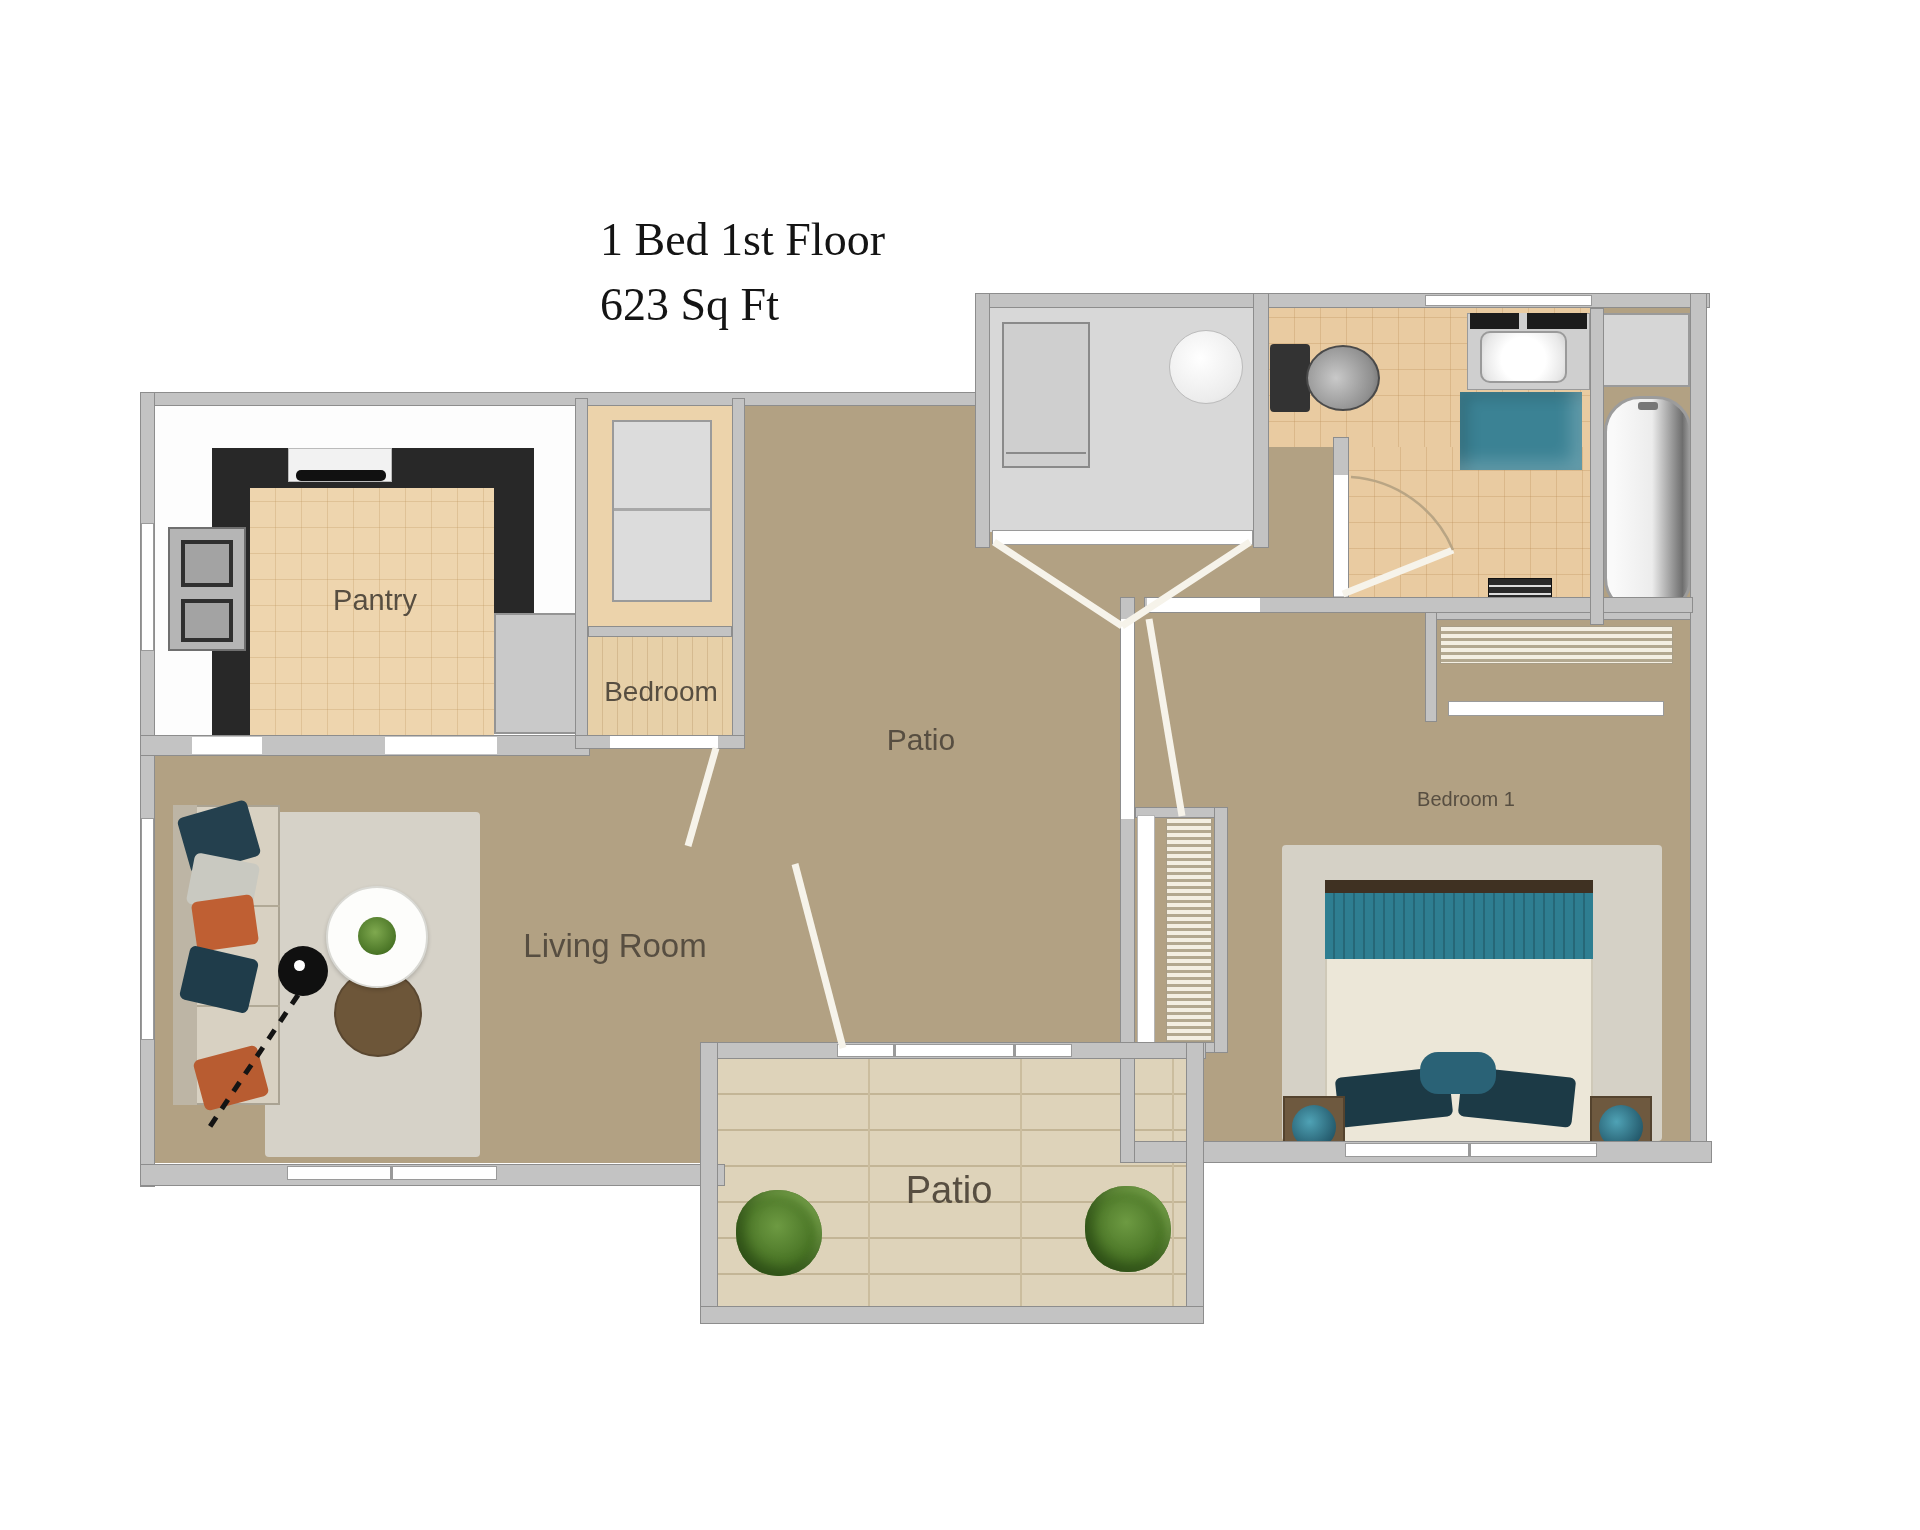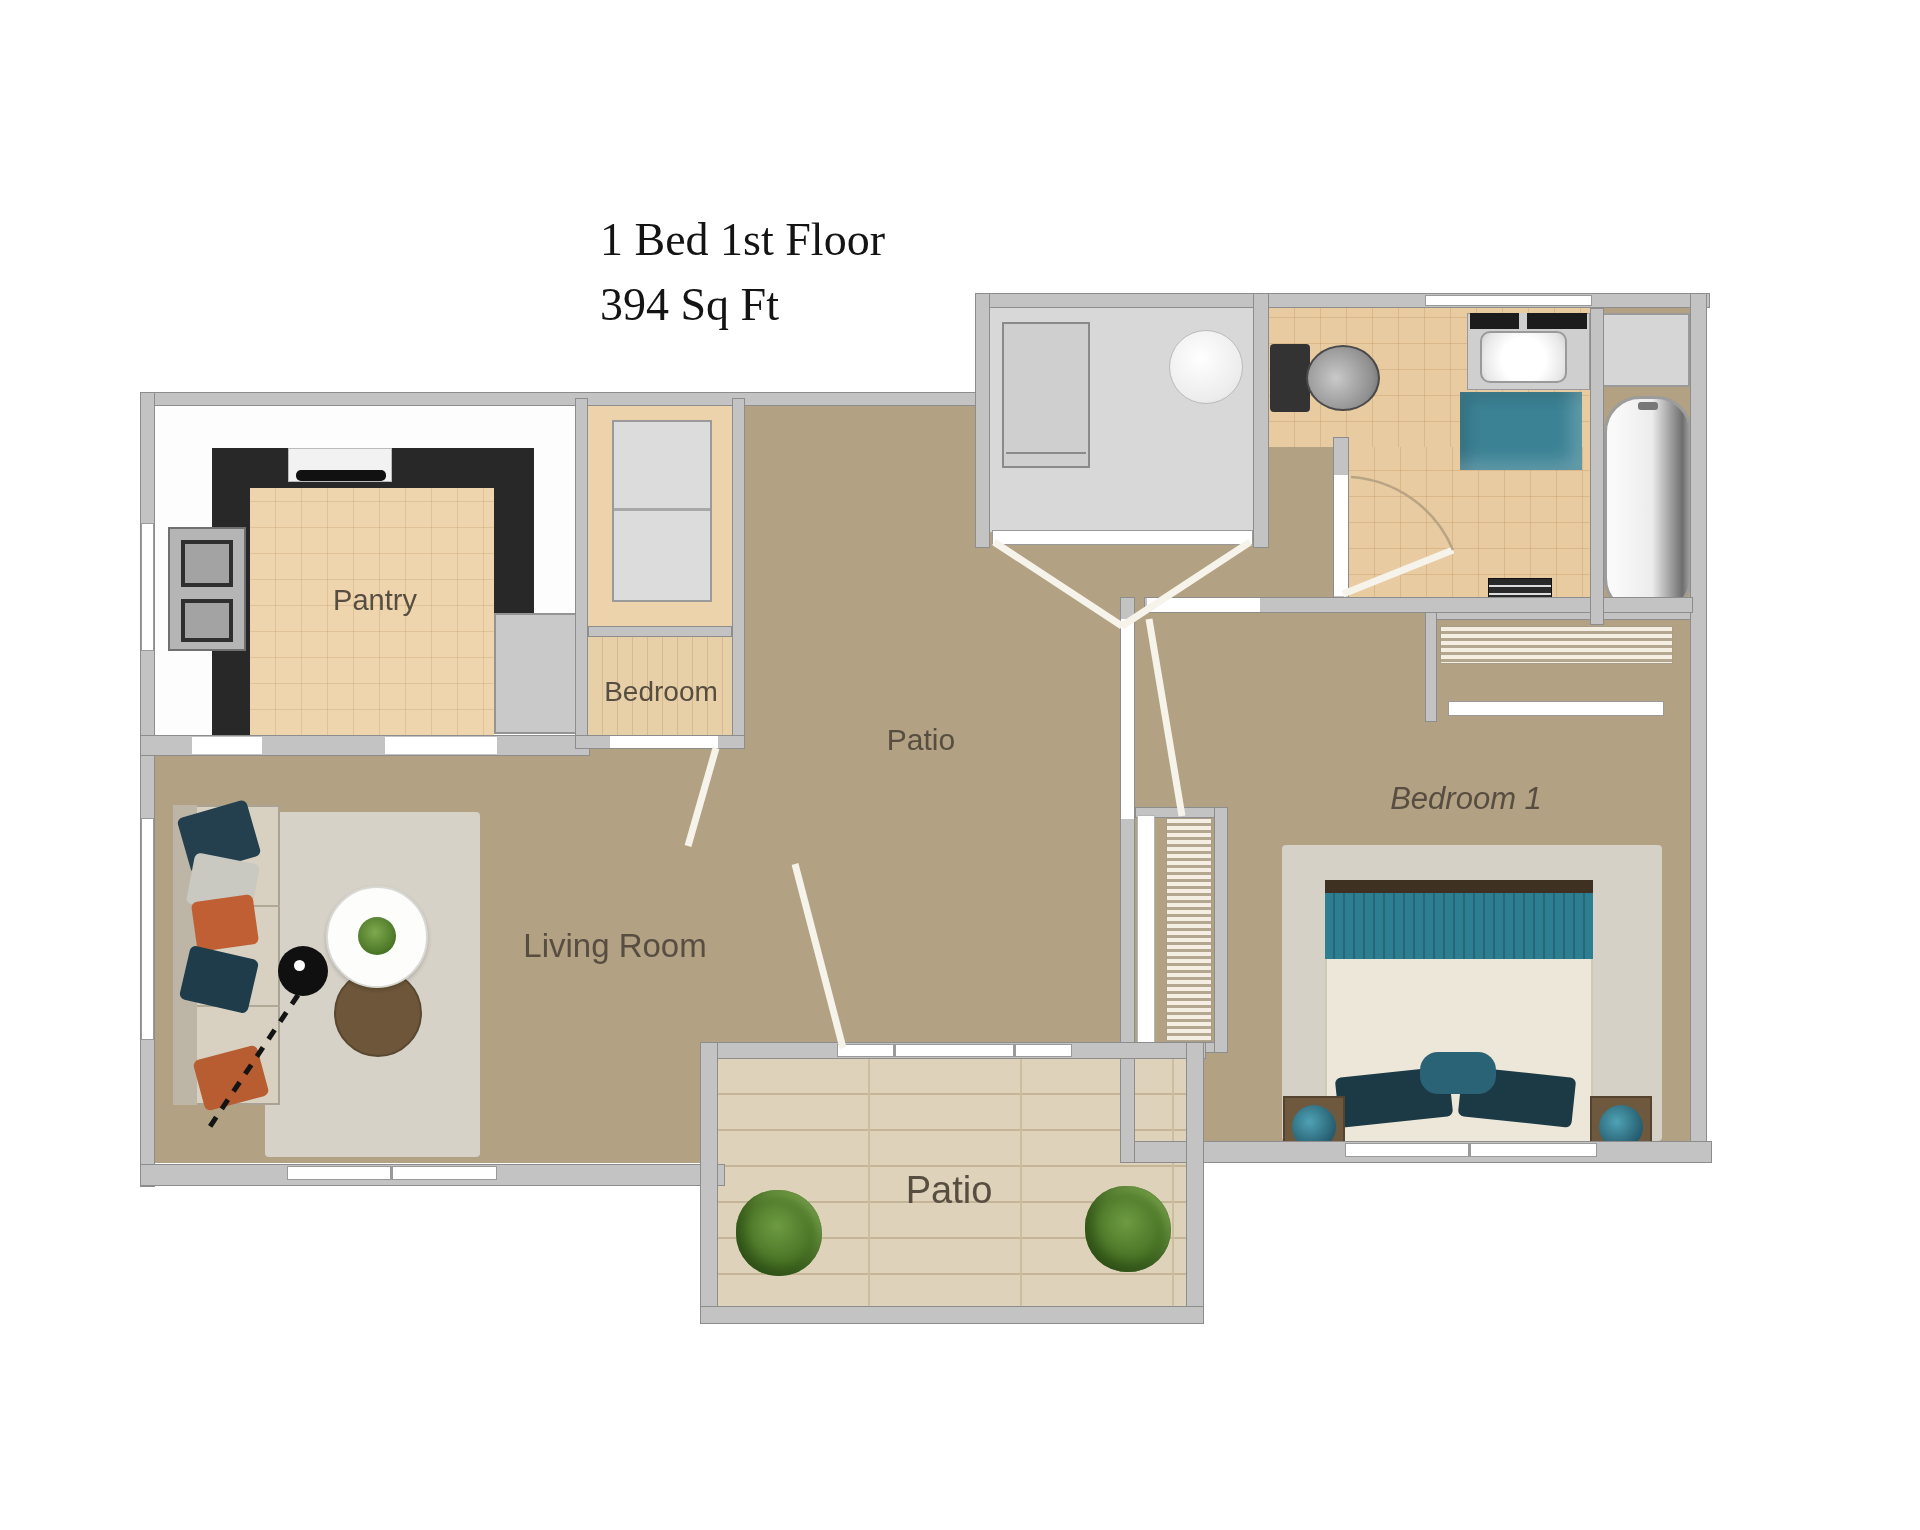--- a/index.html
+++ b/index.html
@@ -177,22 +177,22 @@
     <path d="M 1149 619 L 1182 816" stroke="#f6f3ea" stroke-width="7" fill="none"></path>
 
     <path d="M 1343 594 L 1453 550" stroke="#f6f3ea" stroke-width="7" fill="none"></path>
     <path d="M 1351 477 A 119 119 0 0 1 1453 550" stroke="#b9a584" stroke-width="2.5" fill="none"></path>
 
     <path d="M 298 995 L 209 1128" stroke="#141414" stroke-width="5" stroke-dasharray="11 10" fill="none"></path>
   </svg>
 
   <div class="title" style="left:600px;top:207px;">
     <div>1 Bed 1st Floor</div>
-    <div>394 Sq Ft</div>
+    <div>623 Sq Ft</div>
   </div>
   <div class="label" style="left:375px;top:600px;font-size:29px;">Pantry</div>
   <div class="label" style="left:661px;top:692px;font-size:28px;">Bedroom</div>
   <div class="label" style="left:921px;top:740px;font-size:30px;">Patio</div>
   <div class="label" style="left:615px;top:946px;font-size:33px;">Living Room</div>
-  <div class="label" style="left:1466px;top:799px;font-size:31px;font-style:italic;">Bedroom 1</div>
+  <div class="label" style="left:1466px;top:799px;font-size:20px;">Bedroom 1</div>
   <div class="label" style="left:949px;top:1190px;font-size:38px;">Patio</div>
 
 </div>
 
 </body></html>

